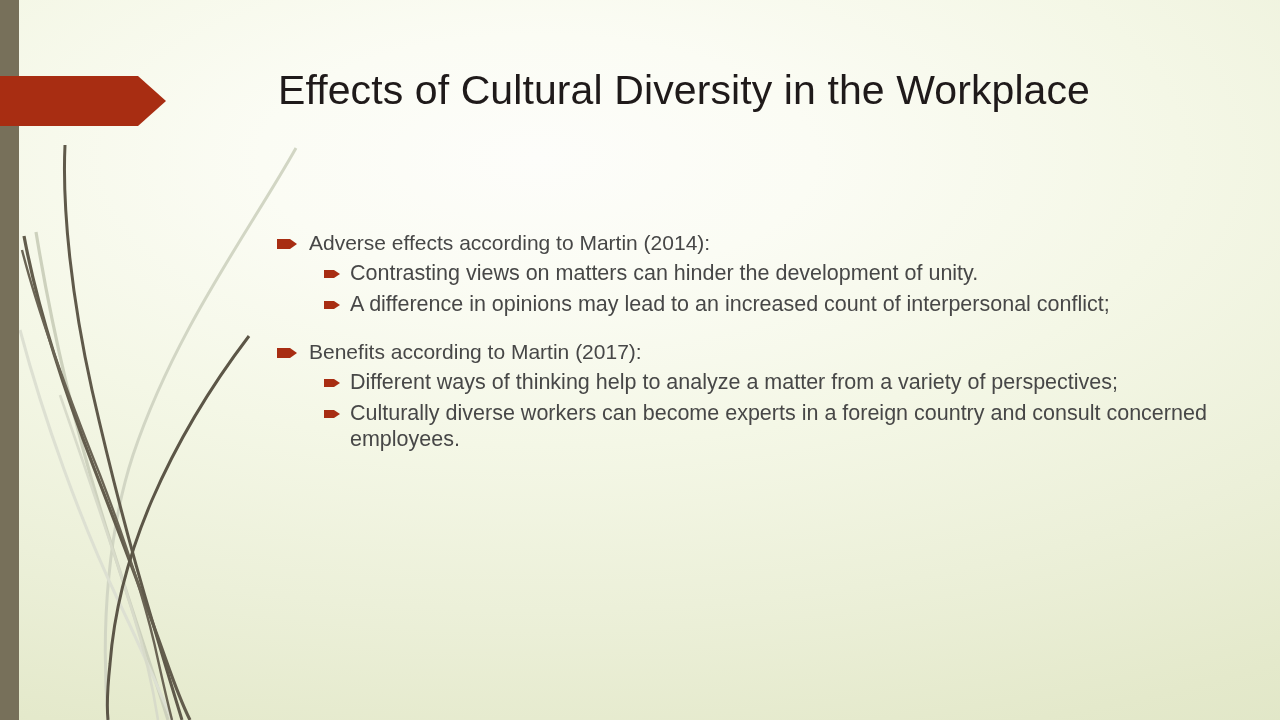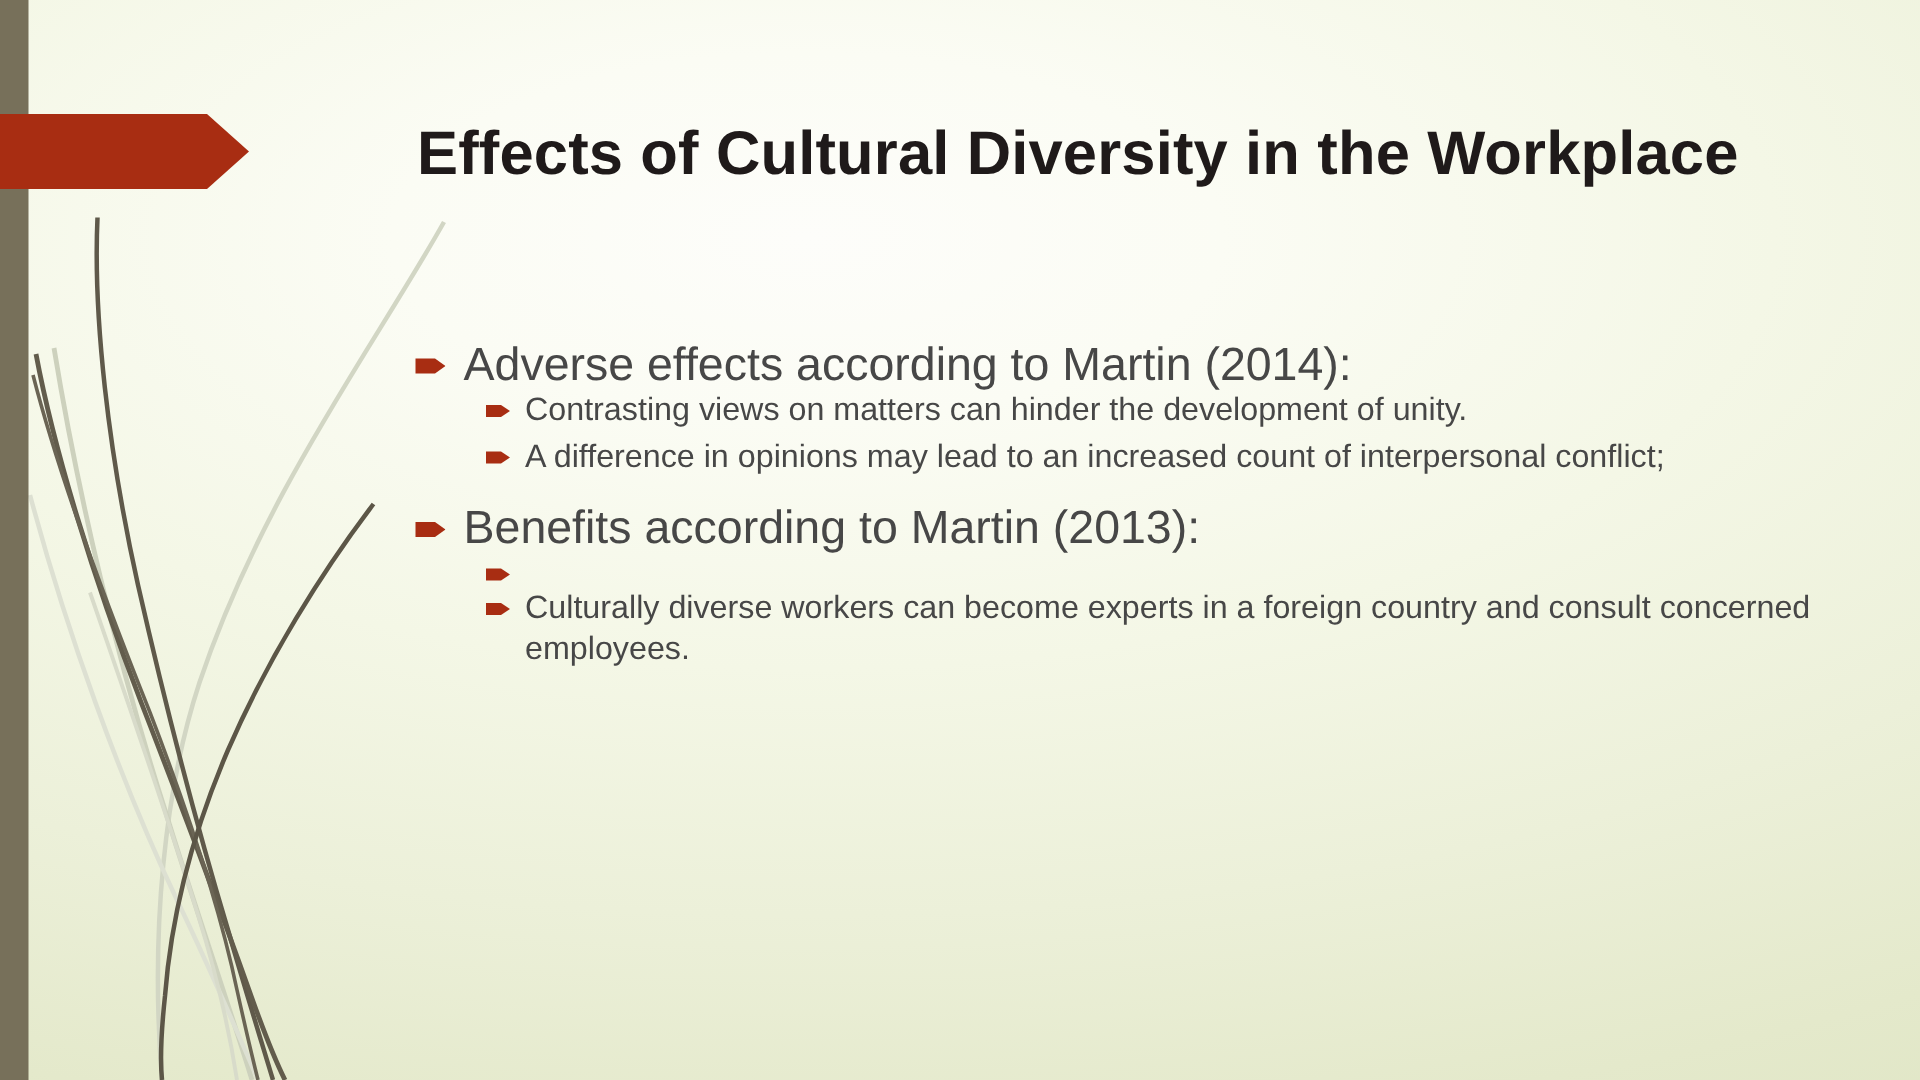--- a/index.html
+++ b/index.html
@@ -60,26 +60,25 @@
   }
 
   
   .title {
     position: absolute;
     left: 278px;
     top: 66px;
     width: 960px;
     font-size: 41px;
     line-height: 1.18;
-    font-weight: 700;
+    font-weight: 400;
     letter-spacing: 0.1px;
     color: #1f1a1a;
     white-space: nowrap;
     z-index: 8;
-    margin-top: 12px;
   }
 
   
   .body-content {
     position: absolute;
     left: 276px;
     top: 226px;
     width: 945px;
     z-index: 8;
   }
@@ -114,21 +113,21 @@
     height: 10px;
     margin-top: 9px;
     margin-right: 10px;
   }
 
   .bullet-text {
     color: #474747;
     font-weight: 400;
   }
   .lvl1 .bullet-text {
-    font-size: 31px;
+    font-size: 21px;
     line-height: 31px;
   }
   .lvl2 .bullet-text {
     font-size: 21.5px;
     line-height: 26.5px;
   }
 
   .gap-after {
     height: 14px;
   }
@@ -181,27 +180,28 @@
       </svg>
       <div class="bullet-text">A difference in opinions may lead to an increased count of interpersonal conflict;</div>
     </div>
 
     <div class="gap-after"></div>
 
     <div class="bullet-row lvl1">
       <svg class="bullet-glyph" viewBox="0 0 21 12" preserveAspectRatio="none" aria-hidden="true">
         <path d="M1 1 L14 1 L21 6 L14 11 L1 11 Z" fill="#a82d12"></path>
       </svg>
-      <div class="bullet-text">Benefits according to Martin (2013):</div>
-    </div>
-
-    <div class="bullet-row lvl2">
-      <svg class="bullet-glyph" viewBox="0 0 17 10" preserveAspectRatio="none" aria-hidden="true">
-        <path d="M1 1 L11 1 L17 5 L11 9 L1 9 Z" fill="#a82d12"></path>
-      </svg>
+      <div class="bullet-text">Benefits according to Martin (2017):</div>
+    </div>
+
+    <div class="bullet-row lvl2">
+      <svg class="bullet-glyph" viewBox="0 0 17 10" preserveAspectRatio="none" aria-hidden="true">
+        <path d="M1 1 L11 1 L17 5 L11 9 L1 9 Z" fill="#a82d12"></path>
+      </svg>
+      <div class="bullet-text">Different ways of thinking help to analyze a matter from a variety of perspectives;</div>
     </div>
 
 
     <div class="bullet-row lvl2">
       <svg class="bullet-glyph" viewBox="0 0 17 10" preserveAspectRatio="none" aria-hidden="true">
         <path d="M1 1 L11 1 L17 5 L11 9 L1 9 Z" fill="#a82d12"></path>
       </svg>
       <div class="bullet-text">Culturally diverse workers can become experts in a foreign country and consult concerned employees.</div>
     </div>
 

